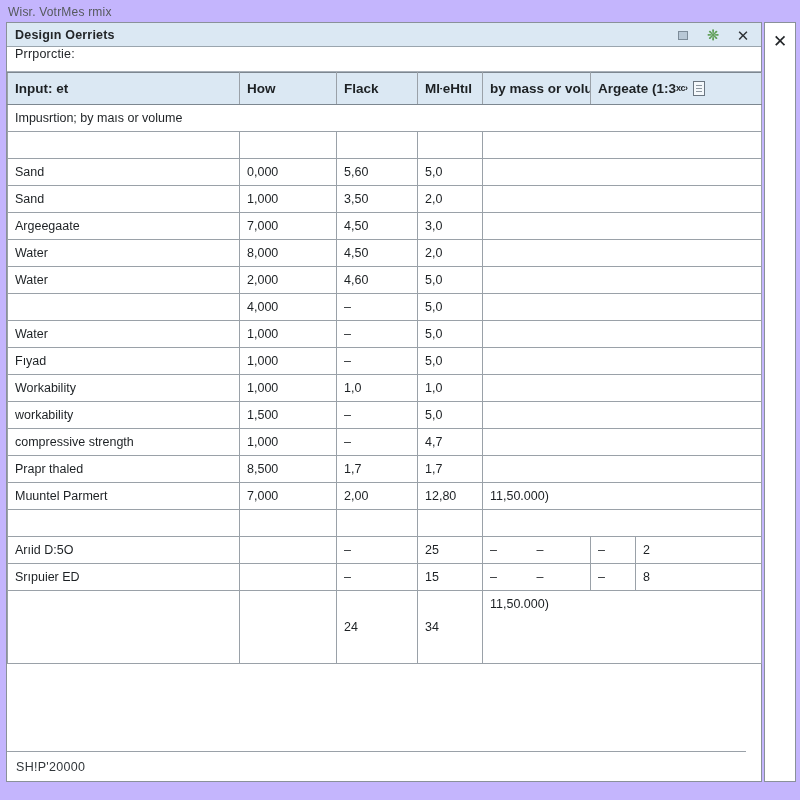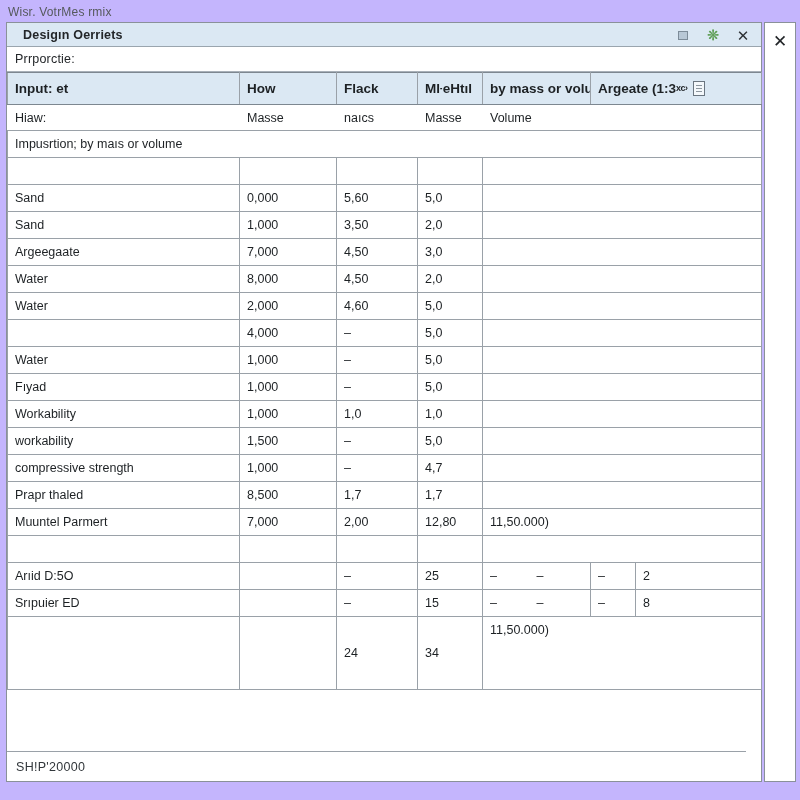--- a/index.html
+++ b/index.html
@@ -45,21 +45,21 @@
     position: relative;
     height: 24px;
     background: #dbe8f3;
     border-bottom: 1px solid #9aa5ae;
     display: flex;
     align-items: center;
   }
   .titlebar-text {
     font-size: 12.5px;
     color: #232629;
-    padding-left: 16px;
+    padding-left: 8px;
     font-weight: 600;
     letter-spacing: .2px;
     white-space: nowrap;
   }
   .titlebar-controls {
     position: absolute;
     right: 4px; top: 0;
     height: 24px;
     display: flex;
     align-items: center;
@@ -84,21 +84,21 @@
     font-weight: 700;
   }
   .ico-x { font-size: 15px; color: #2c3034; font-weight: 400; }
 
   
   .subbar {
     height: 25px;
     border-bottom: 1px solid #a8b0b8;
     background: #ffffff;
     display: flex;
-    align-items: center;
+    align-items: flex-start;
   }
   .subbar-text {
     font-size: 12.5px;
     color: #232629;
     padding-left: 8px;
     letter-spacing: .2px;
     white-space: nowrap;
   }
 
   
@@ -247,28 +247,20 @@
         <td>Input: et</td>
         <td class="c-center">How</td>
         <td class="c-center">Flack</td>
         <td class="c-center">MŀeHtıl</td>
         <td class="c-center">by mass or volume</td>
         <td colspan="2" class="c-center">
           <span>Argeate (1:3</span><span class="small-sup">xc›</span><span class="hdr-icon"></span>
         </td>
       </tr>
 
-      <tr class="hdr-sub">
-        <td class="nb-l">Hiaw:</td>
-        <td class="c-center">Masse</td>
-        <td class="c-center">naıcs</td>
-        <td class="c-center">Masse</td>
-        <td>Volume</td>
-        <td colspan="2" class="nb-r"></td>
-      </tr>
 
       <tr class="band">
         <td colspan="7" class="nb-l nb-r">Impusrtion; by maıs or volume</td>
       </tr>
 
 
       </tbody>
         <tbody id="rows-body">
           <tr class="spacer">
             <td class=""></td>

